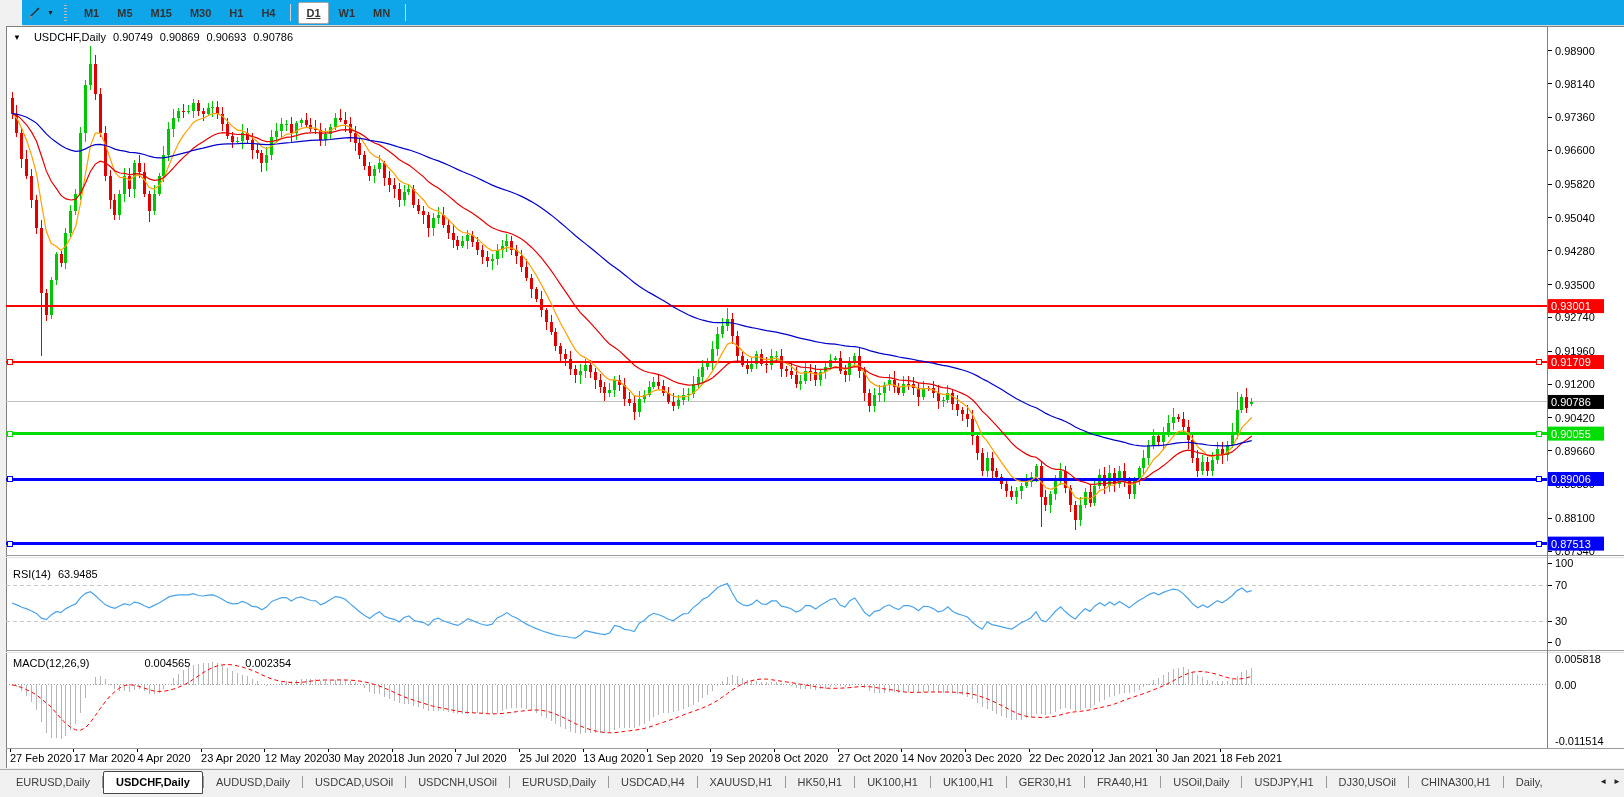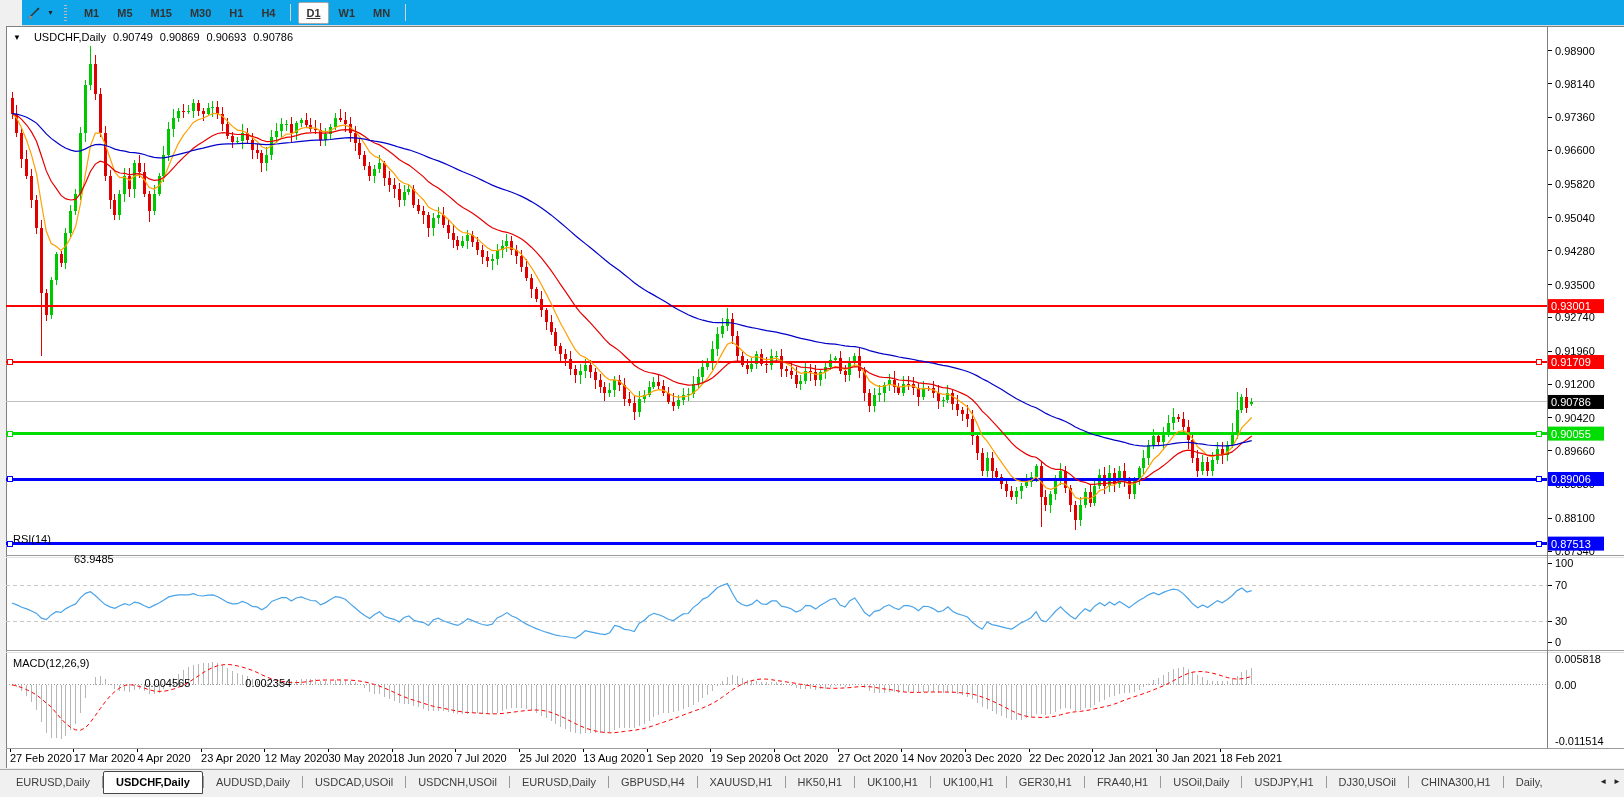--- a/index.html
+++ b/index.html
@@ -27,22 +27,22 @@
   
   .stage{position:absolute;top:0;left:0;width:1624px;height:797px;}
   #chart-svg{position:absolute;left:0;top:26px;}
   .chart-title{
     position:absolute;left:13px;top:31px;font-size:11px;color:#000;
     display:flex;align-items:center;white-space:pre;
   }
   .chart-title .tri{font-size:8px;margin-right:6px;}
   .chart-title span+span{margin-left:7px;}
   .pane-label{position:absolute;font-size:11px;color:#000;display:flex;white-space:pre;}
-  .pane-label span+span{margin-left:7px;margin-top:20px;}
-  #rsi-label{left:13px;top:533px;gap:16px;}
+  .pane-label span+span{margin-left:7px;}
+  #rsi-label{left:13px;top:568px;}
   #macd-label{left:13px;top:657px;gap:48px;}
   
   .tabbar{
     position:absolute;top:769px;left:0;width:1624px;height:28px;
     background:#f0f0f0;border-top:1px solid #a8a8a8;box-sizing:border-box;
     display:flex;align-items:flex-start;padding:1px 26px 8px 4px;
   }
   .tab{
     height:22px;line-height:22px;padding:0 12px;font-size:11px;color:#3d3d3d;
     white-space:nowrap;
@@ -1014,21 +1014,21 @@
     <div class="tab active">USDCHF,Daily</div>
     <div class="tabsep"></div>
     <div class="tab">AUDUSD,Daily</div>
     <div class="tabsep"></div>
     <div class="tab">USDCAD,USOil</div>
     <div class="tabsep"></div>
     <div class="tab">USDCNH,USOil</div>
     <div class="tabsep"></div>
     <div class="tab">EURUSD,Daily</div>
     <div class="tabsep"></div>
-    <div class="tab">GBPUSD,H4</div>
+    <div class="tab">USDCAD,H4</div>
     <div class="tabsep"></div>
     <div class="tab">XAUUSD,H1</div>
     <div class="tabsep"></div>
     <div class="tab">HK50,H1</div>
     <div class="tabsep"></div>
     <div class="tab">UK100,H1</div>
     <div class="tabsep"></div>
     <div class="tab">UK100,H1</div>
     <div class="tabsep"></div>
     <div class="tab">GER30,H1</div>

